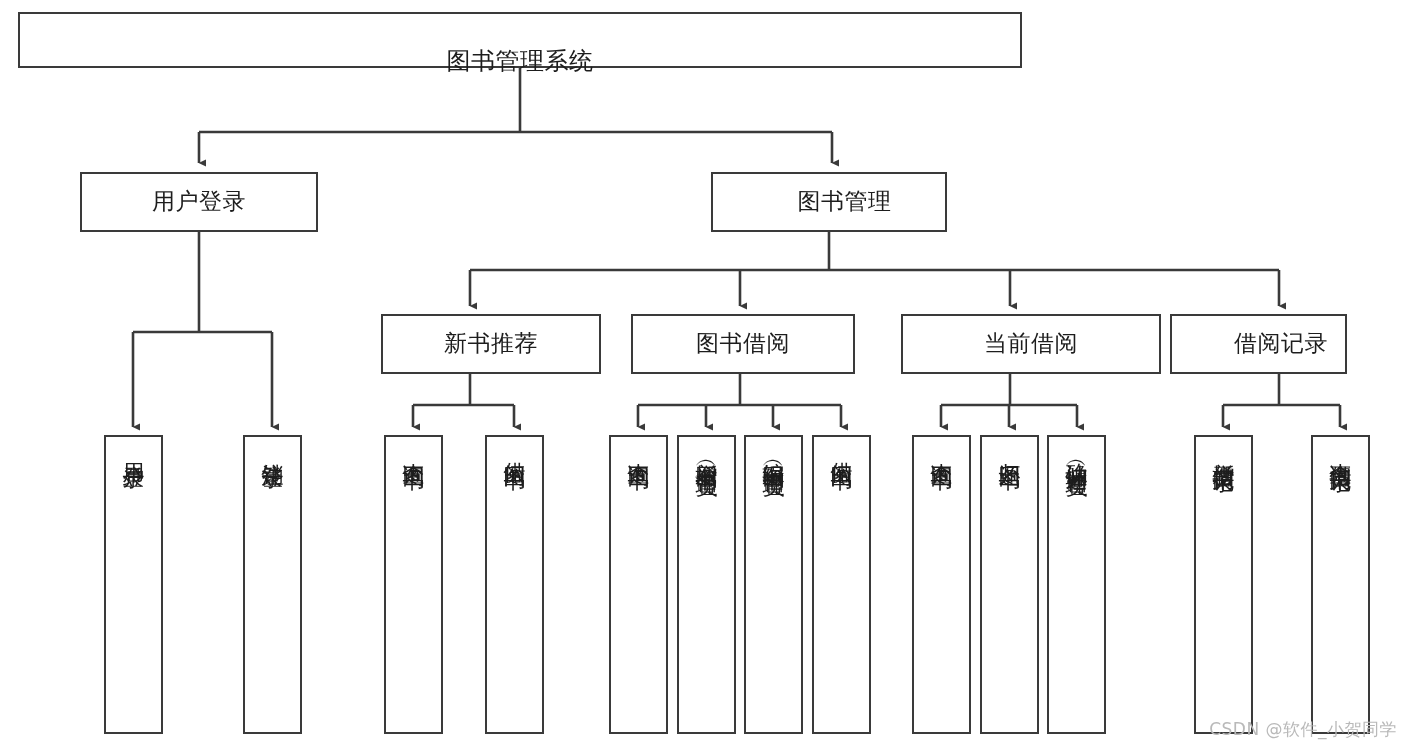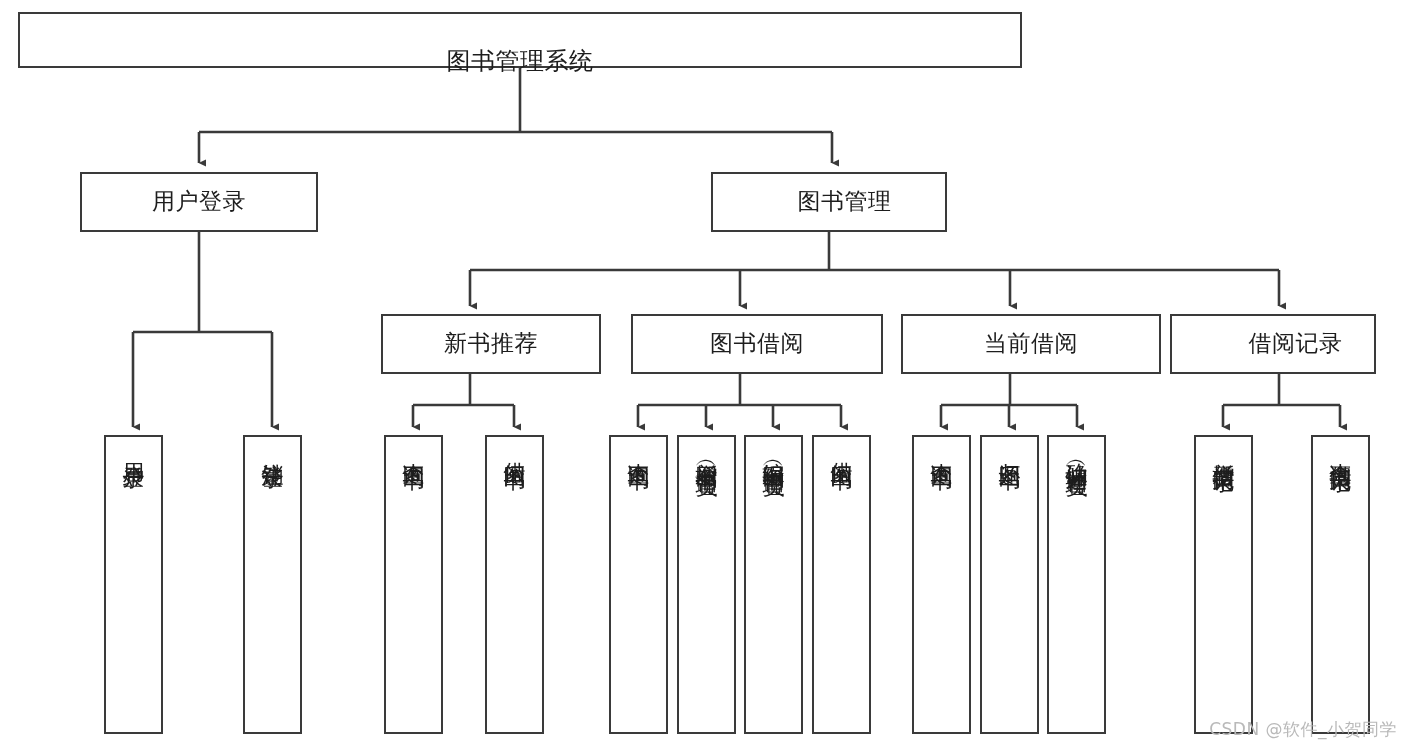--- a/index.html
+++ b/index.html
@@ -137,27 +137,27 @@
   <div class="node horiz" style="left:80px; top:172px; width:238px; height:60px;">
     <span class="label">用户登录</span>
   </div>
   <div class="node horiz" style="left:711px; top:172px; width:236px; height:60px;padding-left:31px;">
     <span class="label">图书管理</span>
   </div>
 
   <div class="node horiz" style="left:361px; top:314px; width:220px; height:60px;margin-left:20px;">
     <span class="label">新书推荐</span>
   </div>
-  <div class="node horiz" style="left:631px; top:314px; width:252px; height:60px;">
+  <div class="node horiz" style="left:631px; top:314px; width:224px; height:60px;">
     <span class="label">图书借阅</span>
   </div>
   <div class="node horiz" style="left:901px; top:314px; width:260px; height:60px;">
     <span class="label">当前借阅</span>
   </div>
-  <div class="node horiz" style="left:1170px; top:314px; width:206px; height:60px;padding-left:45px;">
+  <div class="node horiz" style="left:1170px; top:314px; width:177px; height:60px;padding-left:45px;">
     <span class="label">借阅记录</span>
   </div>
 
   <div class="node vert" style="left:104px; top:435px; width:59px; height:299px;">
     <span class="label">用户登录</span>
   </div>
   <div class="node vert" style="left:243px; top:435px; width:59px; height:299px;">
     <span class="label">注销登录</span>
   </div>
 

